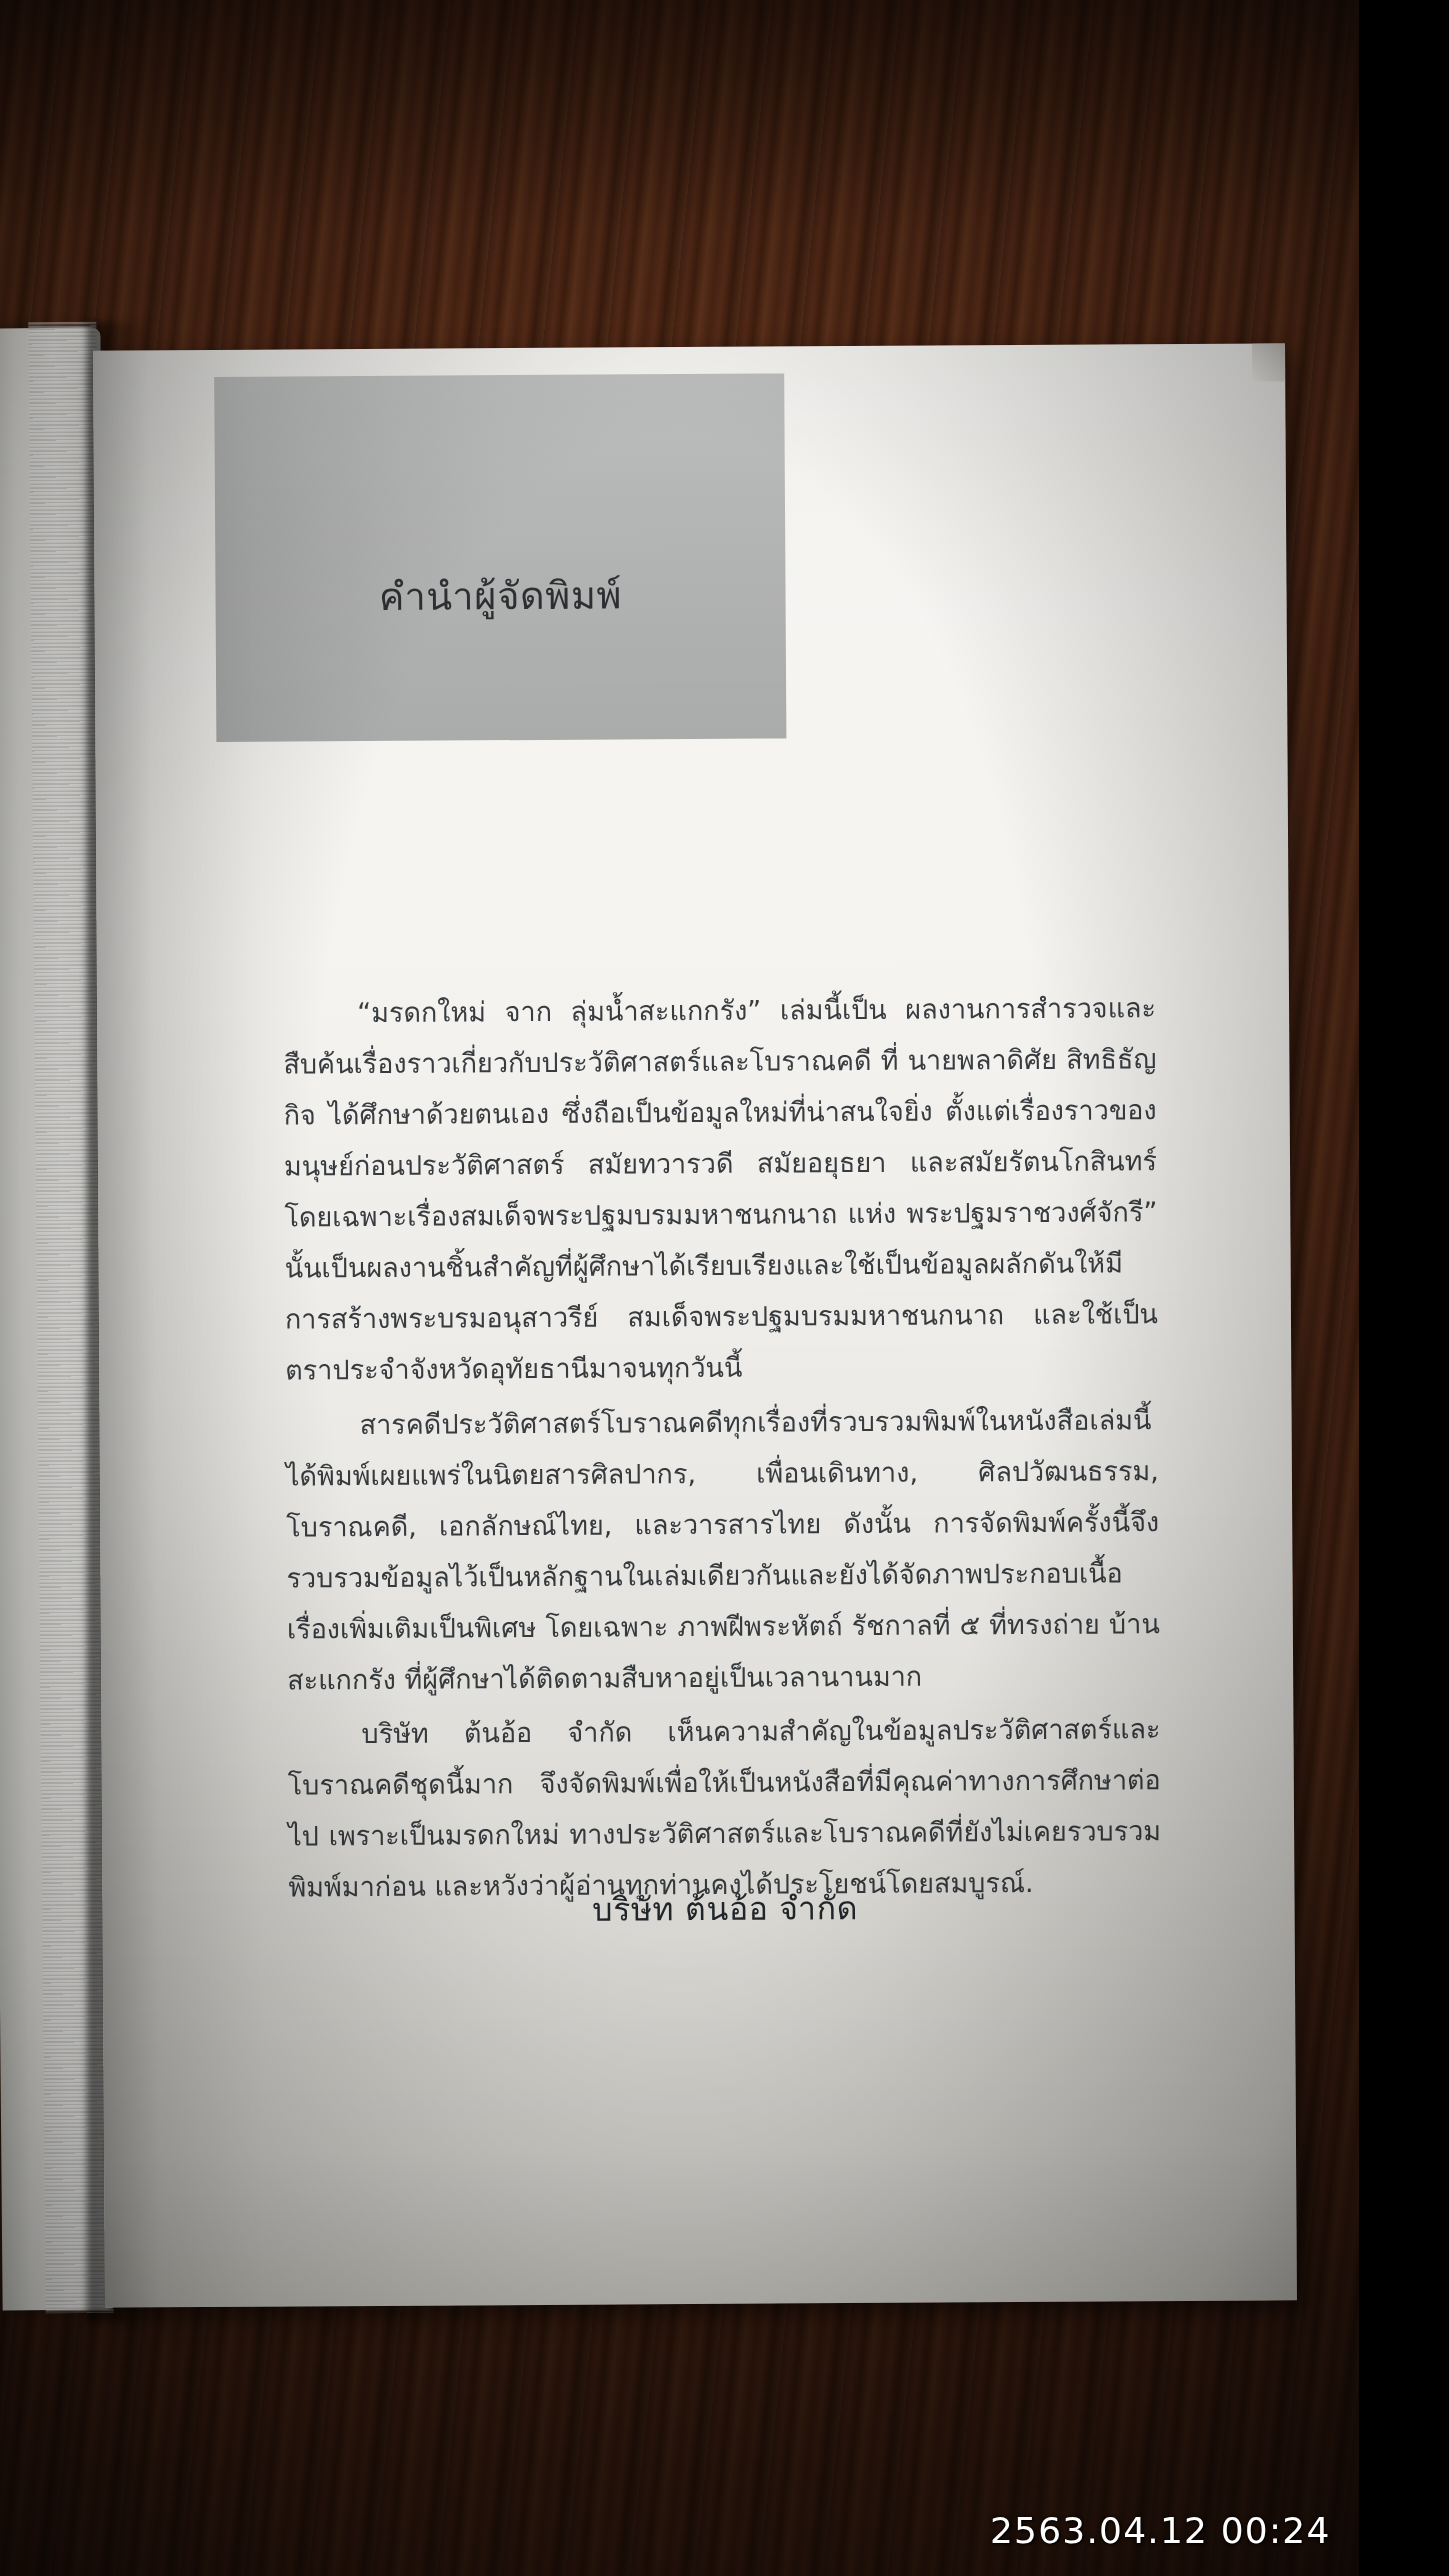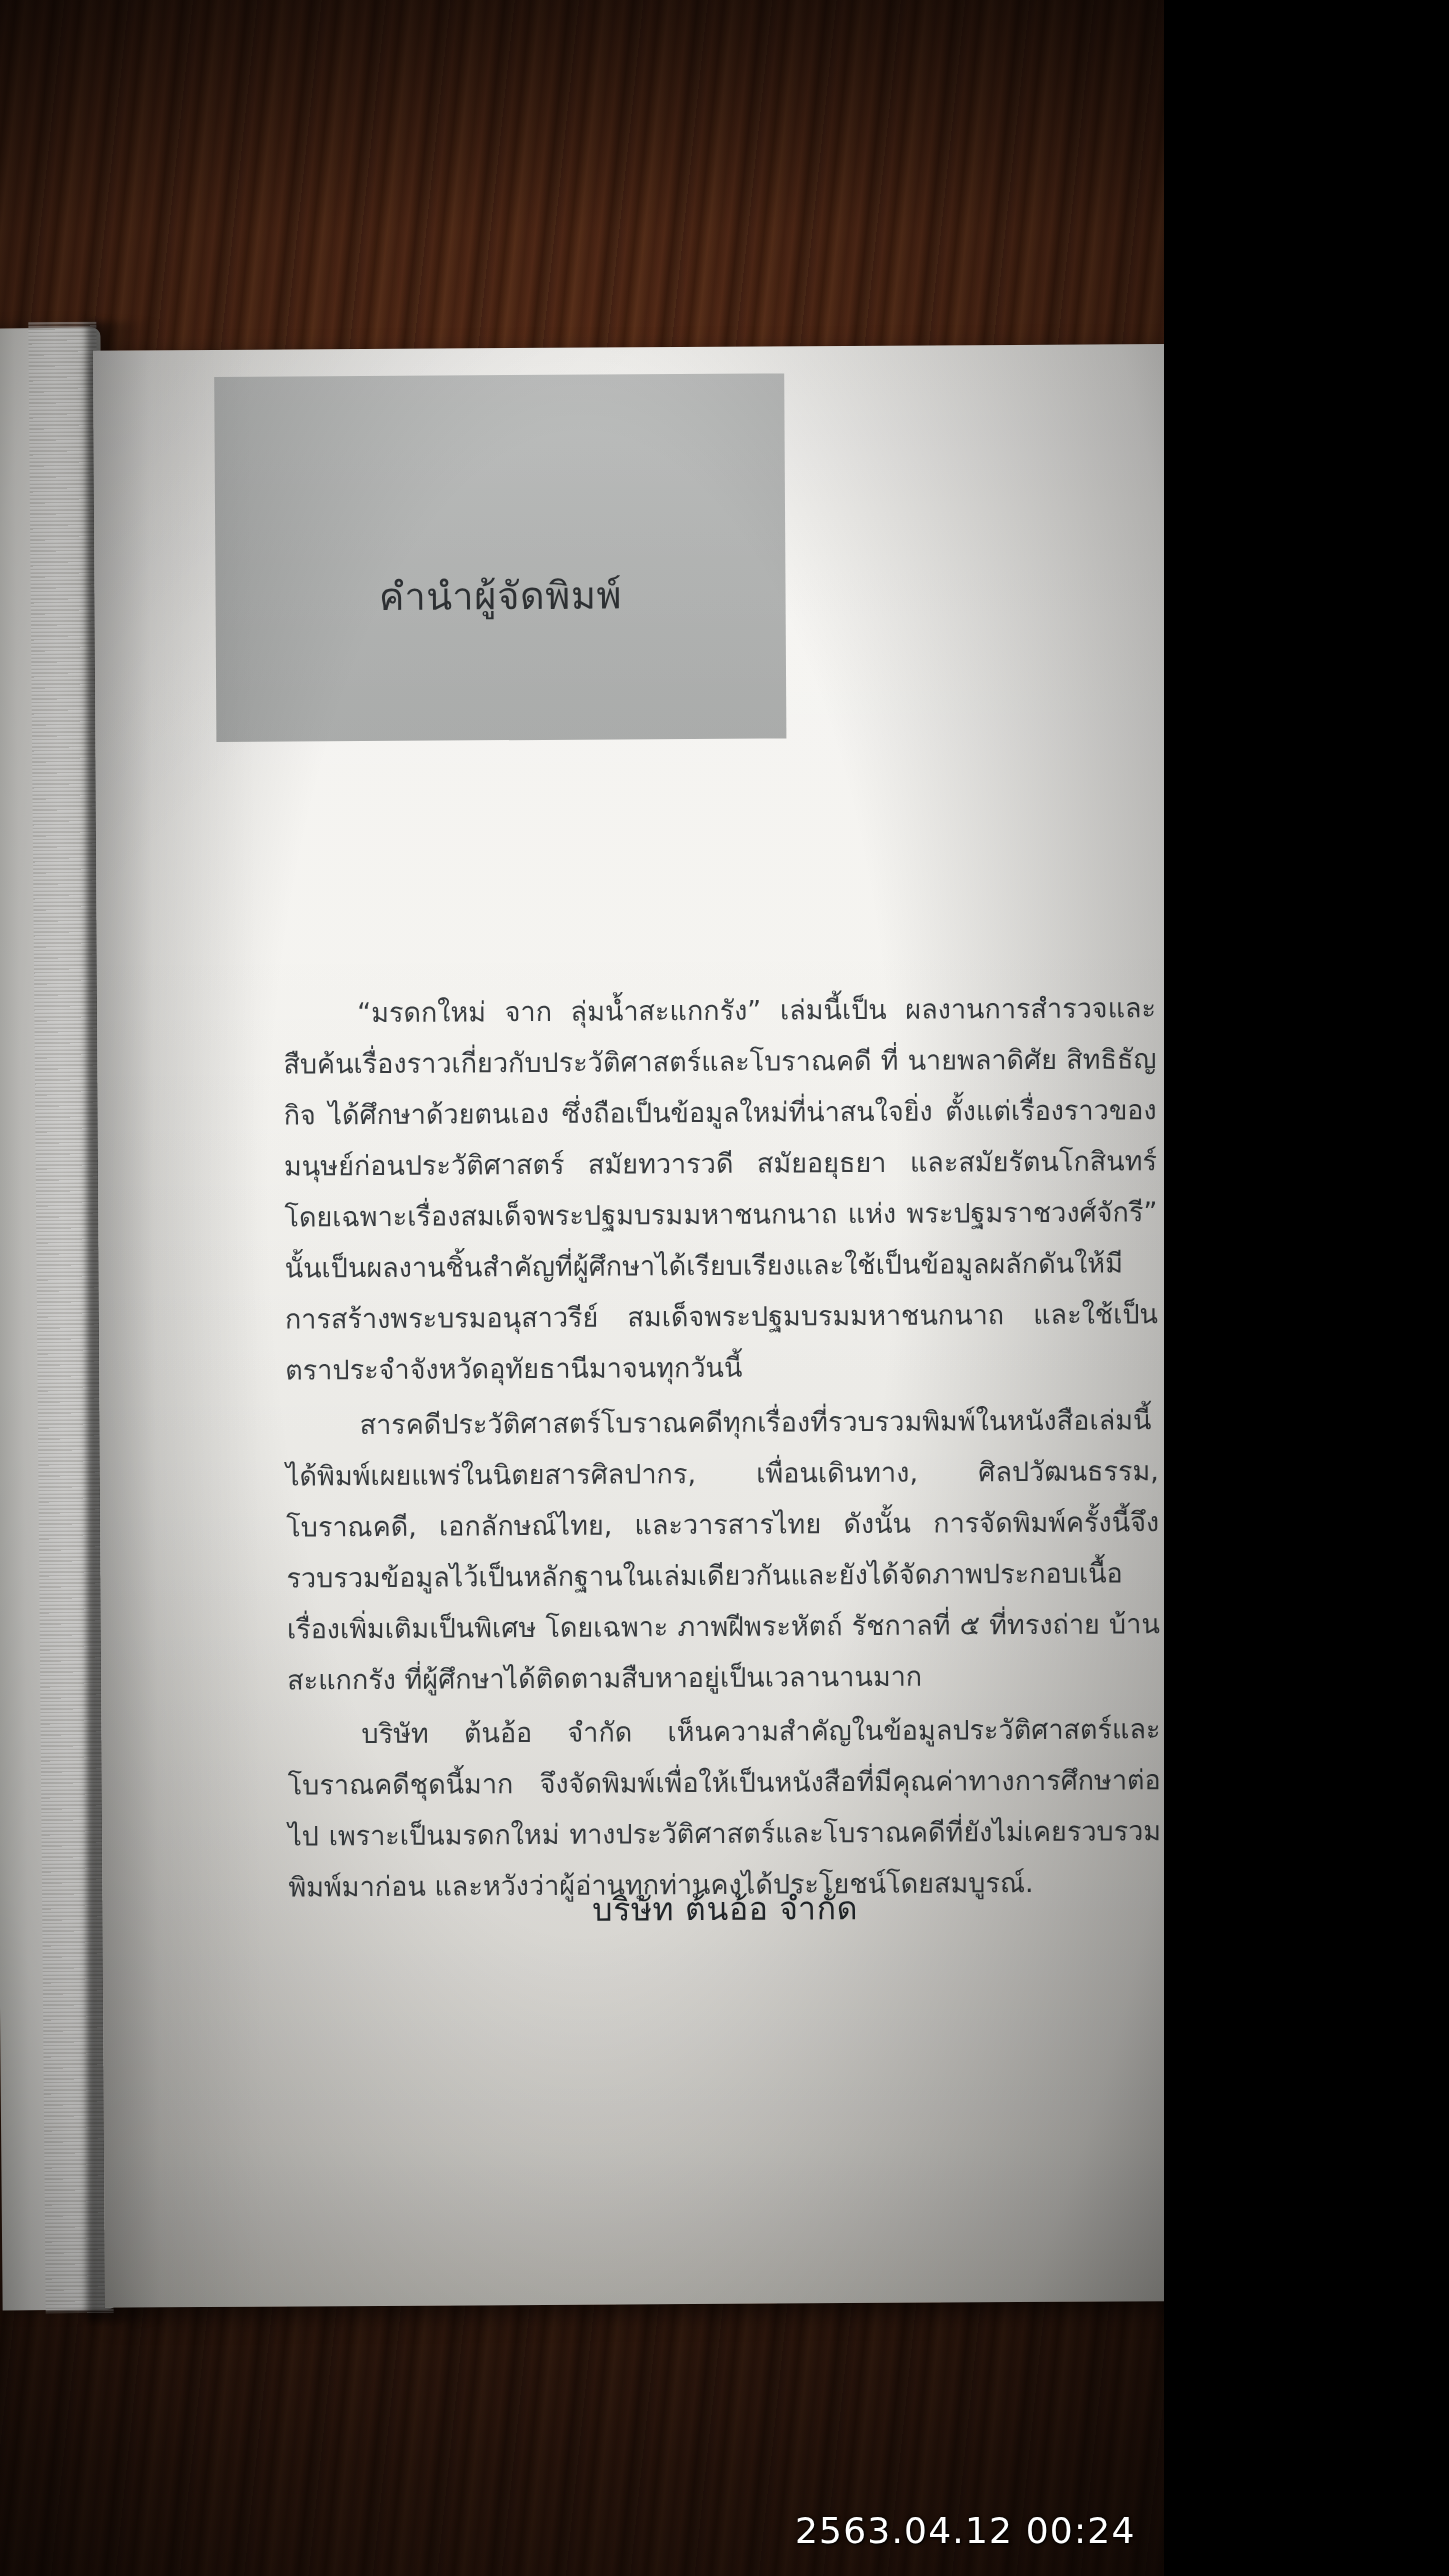--- a/index.html
+++ b/index.html
@@ -5,21 +5,21 @@
   html, body {
     margin: 0;
     padding: 0;
     background: #000;
   }
   body {
     font-family: "DejaVu Sans", sans-serif;
   }
   .photo {
     position: relative;
-    width: 1164px;
+    width: 1359px;
     height: 2576px;
     overflow: hidden;
     
     background:
       linear-gradient(180deg, rgba(0,0,0,0.55) 0%, rgba(0,0,0,0.10) 9%, rgba(0,0,0,0.0) 20%, rgba(0,0,0,0.15) 62%, rgba(0,0,0,0.55) 100%),
       repeating-linear-gradient(96deg,
         #4a2415 0px, #5a2d19 8px, #44200f 16px, #63351d 25.4px,
         #4e2614 36px, #5d2f1a 45px, #3e1d0e 54px, #57301b 64px),
       #4d2614;
   }

